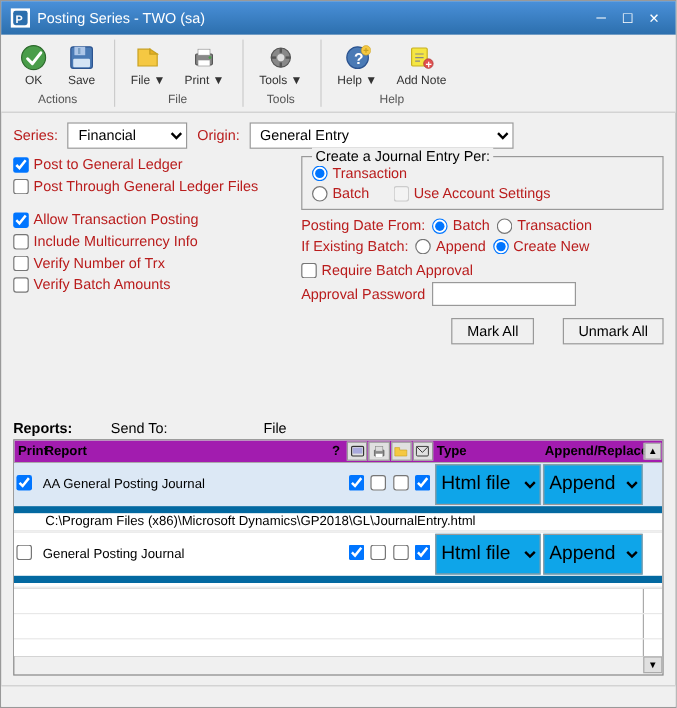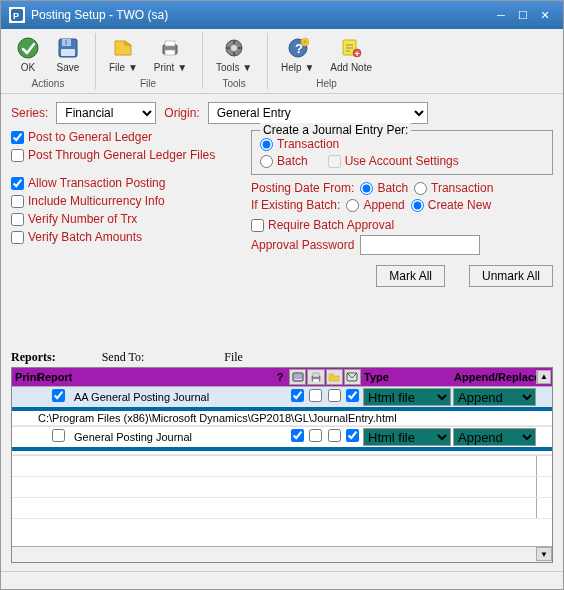--- a/index.html
+++ b/index.html
@@ -252,23 +252,22 @@
 
     .data-rows-container {
       flex: 1;
       overflow-y: auto;
       background: white;
     }
 
     .data-row {
       display: flex;
       align-items: center;
-      border-bottom: 4px solid #0369a1;
+      border-bottom: 6px solid #0369a1;
       min-height: 20px;
-      padding-left: 38px;
     }
 
     .data-row.highlighted { background: #dce8f5; }
 
     .data-cell {
       font-size: 11px;
       padding: 1px 2px;
       overflow: hidden;
       white-space: nowrap;
     }
@@ -288,40 +287,40 @@
     }
 
     
     .c-check { width: 22px; flex-shrink: 0; }
     .c-name { flex: 1; min-width: 0; }
     .c-q { width: 18px; flex-shrink: 0; text-align: center; }
     .c-type { width: 90px; flex-shrink: 0; }
     .c-append { width: 85px; flex-shrink: 0; }
 
     select.inline-select {
-      height: 18px;
-      font-size: 13px;
+      height: 34px;
+      font-size: 16px;
       border: 1px solid #999;
-      background: #0f766e;
+      background: #0ea5e9;
     }
   </style>
 </head>
 <body>
 
 <div class="window">
 
   <div class="title-bar">
     <div class="title-bar-left">
       <div class="title-icon">
         <svg width="14" height="14" viewBox="0 0 14 14">
           <rect x="1" y="1" width="12" height="12" rx="2" fill="#2c6fad"></rect>
           <text x="3" y="11" font-size="9" fill="white" font-weight="bold">P</text>
         </svg>
       </div>
-      <span class="title-text">Posting Setup - TWO (sa)</span>
+      <span class="title-text">Posting Series - TWO (sa)</span>
     </div>
     <div class="title-controls">
       <button class="title-btn">─</button>
       <button class="title-btn">☐</button>
       <button class="title-btn close">✕</button>
     </div>
   </div>
 
   <div class="toolbar">
 
@@ -538,21 +537,21 @@
         <div class="buttons-row">
           <button class="btn">Mark All</button>
           <button class="btn">Unmark All</button>
         </div>
 
       </div>
     </div>
 
     <div style="flex:1;display:flex;flex-direction:column;min-height:0;">
 
-      <div style="display:flex;align-items:flex-start;gap:46px;margin-bottom:2px;font-family:Liberation Serif, serif;">
+      <div style="display:flex;align-items:flex-start;gap:32px;margin-bottom:2px;">
         <span style="font-size:12px;font-weight:bold;">Reports:</span>
         <div style="display:flex;align-items:center;gap:80px;">
           <span style="font-size:12px;">Send To:</span>
           <span style="font-size:12px;">File</span>
         </div>
       </div>
 
       <div class="reports-outer">
 
         <div class="col-header-row">

